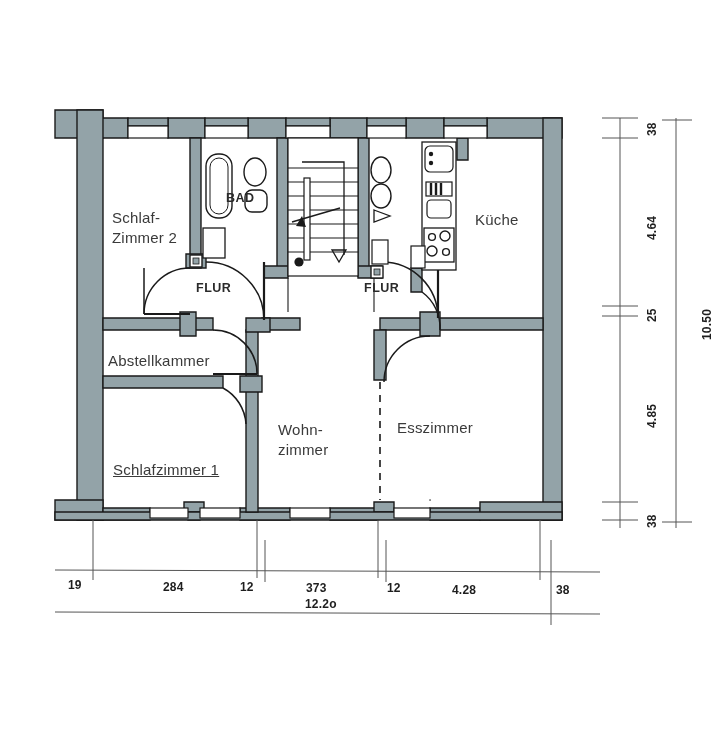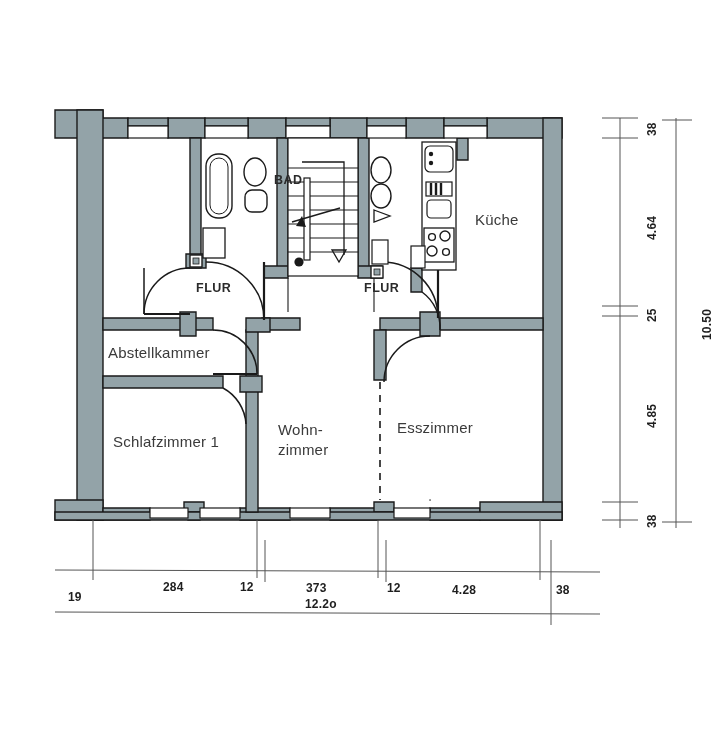--- a/index.html
+++ b/index.html
@@ -252,39 +252,41 @@
       <line x1="602" y1="316" x2="638" y2="316"></line>
       <line x1="602" y1="502" x2="638" y2="502"></line>
       <line x1="602" y1="520" x2="638" y2="520"></line>
 
       <line x1="662" y1="120" x2="692" y2="120"></line>
       <line x1="662" y1="522" x2="692" y2="522"></line>
     </g>
 
   </svg>
 
-
-  <div class="small-label" style="left:226px;top:173px;margin-left:48px;">BAD</div>
+  <div class="room-label" style="left:112px;top:208px;">Schlaf-
+Zimmer 2</div>
+
+  <div class="small-label" style="left:226px;top:191px;">BAD</div>
 
   <div class="room-label" style="left:475px;top:210px;">Küche</div>
 
   <div class="small-label" style="left:196px;top:281px;">FLUR</div>
 
   <div class="small-label" style="left:364px;top:281px;">FLUR</div>
 
-  <div class="room-label" style="left:108px;top:343px;text-align:right;">Abstellkammer</div>
-
-  <div class="room-label" style="left:113px;top:432px;">Schlafzimmer 1</div>
+  <div class="room-label" style="left:108px;top:351px;text-align:right;">Abstellkammer</div>
+
+  <div class="room-label" style="left:113px;top:460px;text-decoration:underline;">Schlafzimmer 1</div>
 
   <div class="room-label" style="left:278px;top:420px;">Wohn-
 zimmer</div>
 
   <div class="room-label" style="left:397px;top:418px;">Esszimmer</div>
 
-  <div class="dim-text" style="left:68px;top:590px;">19</div>
+  <div class="dim-text" style="left:68px;top:578px;">19</div>
   <div class="dim-text" style="left:163px;top:580px;">284</div>
   <div class="dim-text" style="left:240px;top:580px;">12</div>
   <div class="dim-text" style="left:306px;top:581px;">373</div>
   <div class="dim-text" style="left:387px;top:581px;">12</div>
   <div class="dim-text" style="left:452px;top:583px;">4.28</div>
   <div class="dim-text" style="left:556px;top:583px;">38</div>
 
   <div class="dim-text" style="left:305px;top:597px;">12.2o</div>
 
   <div class="dim-text vert" style="left:645px;top:136px;">38</div>

